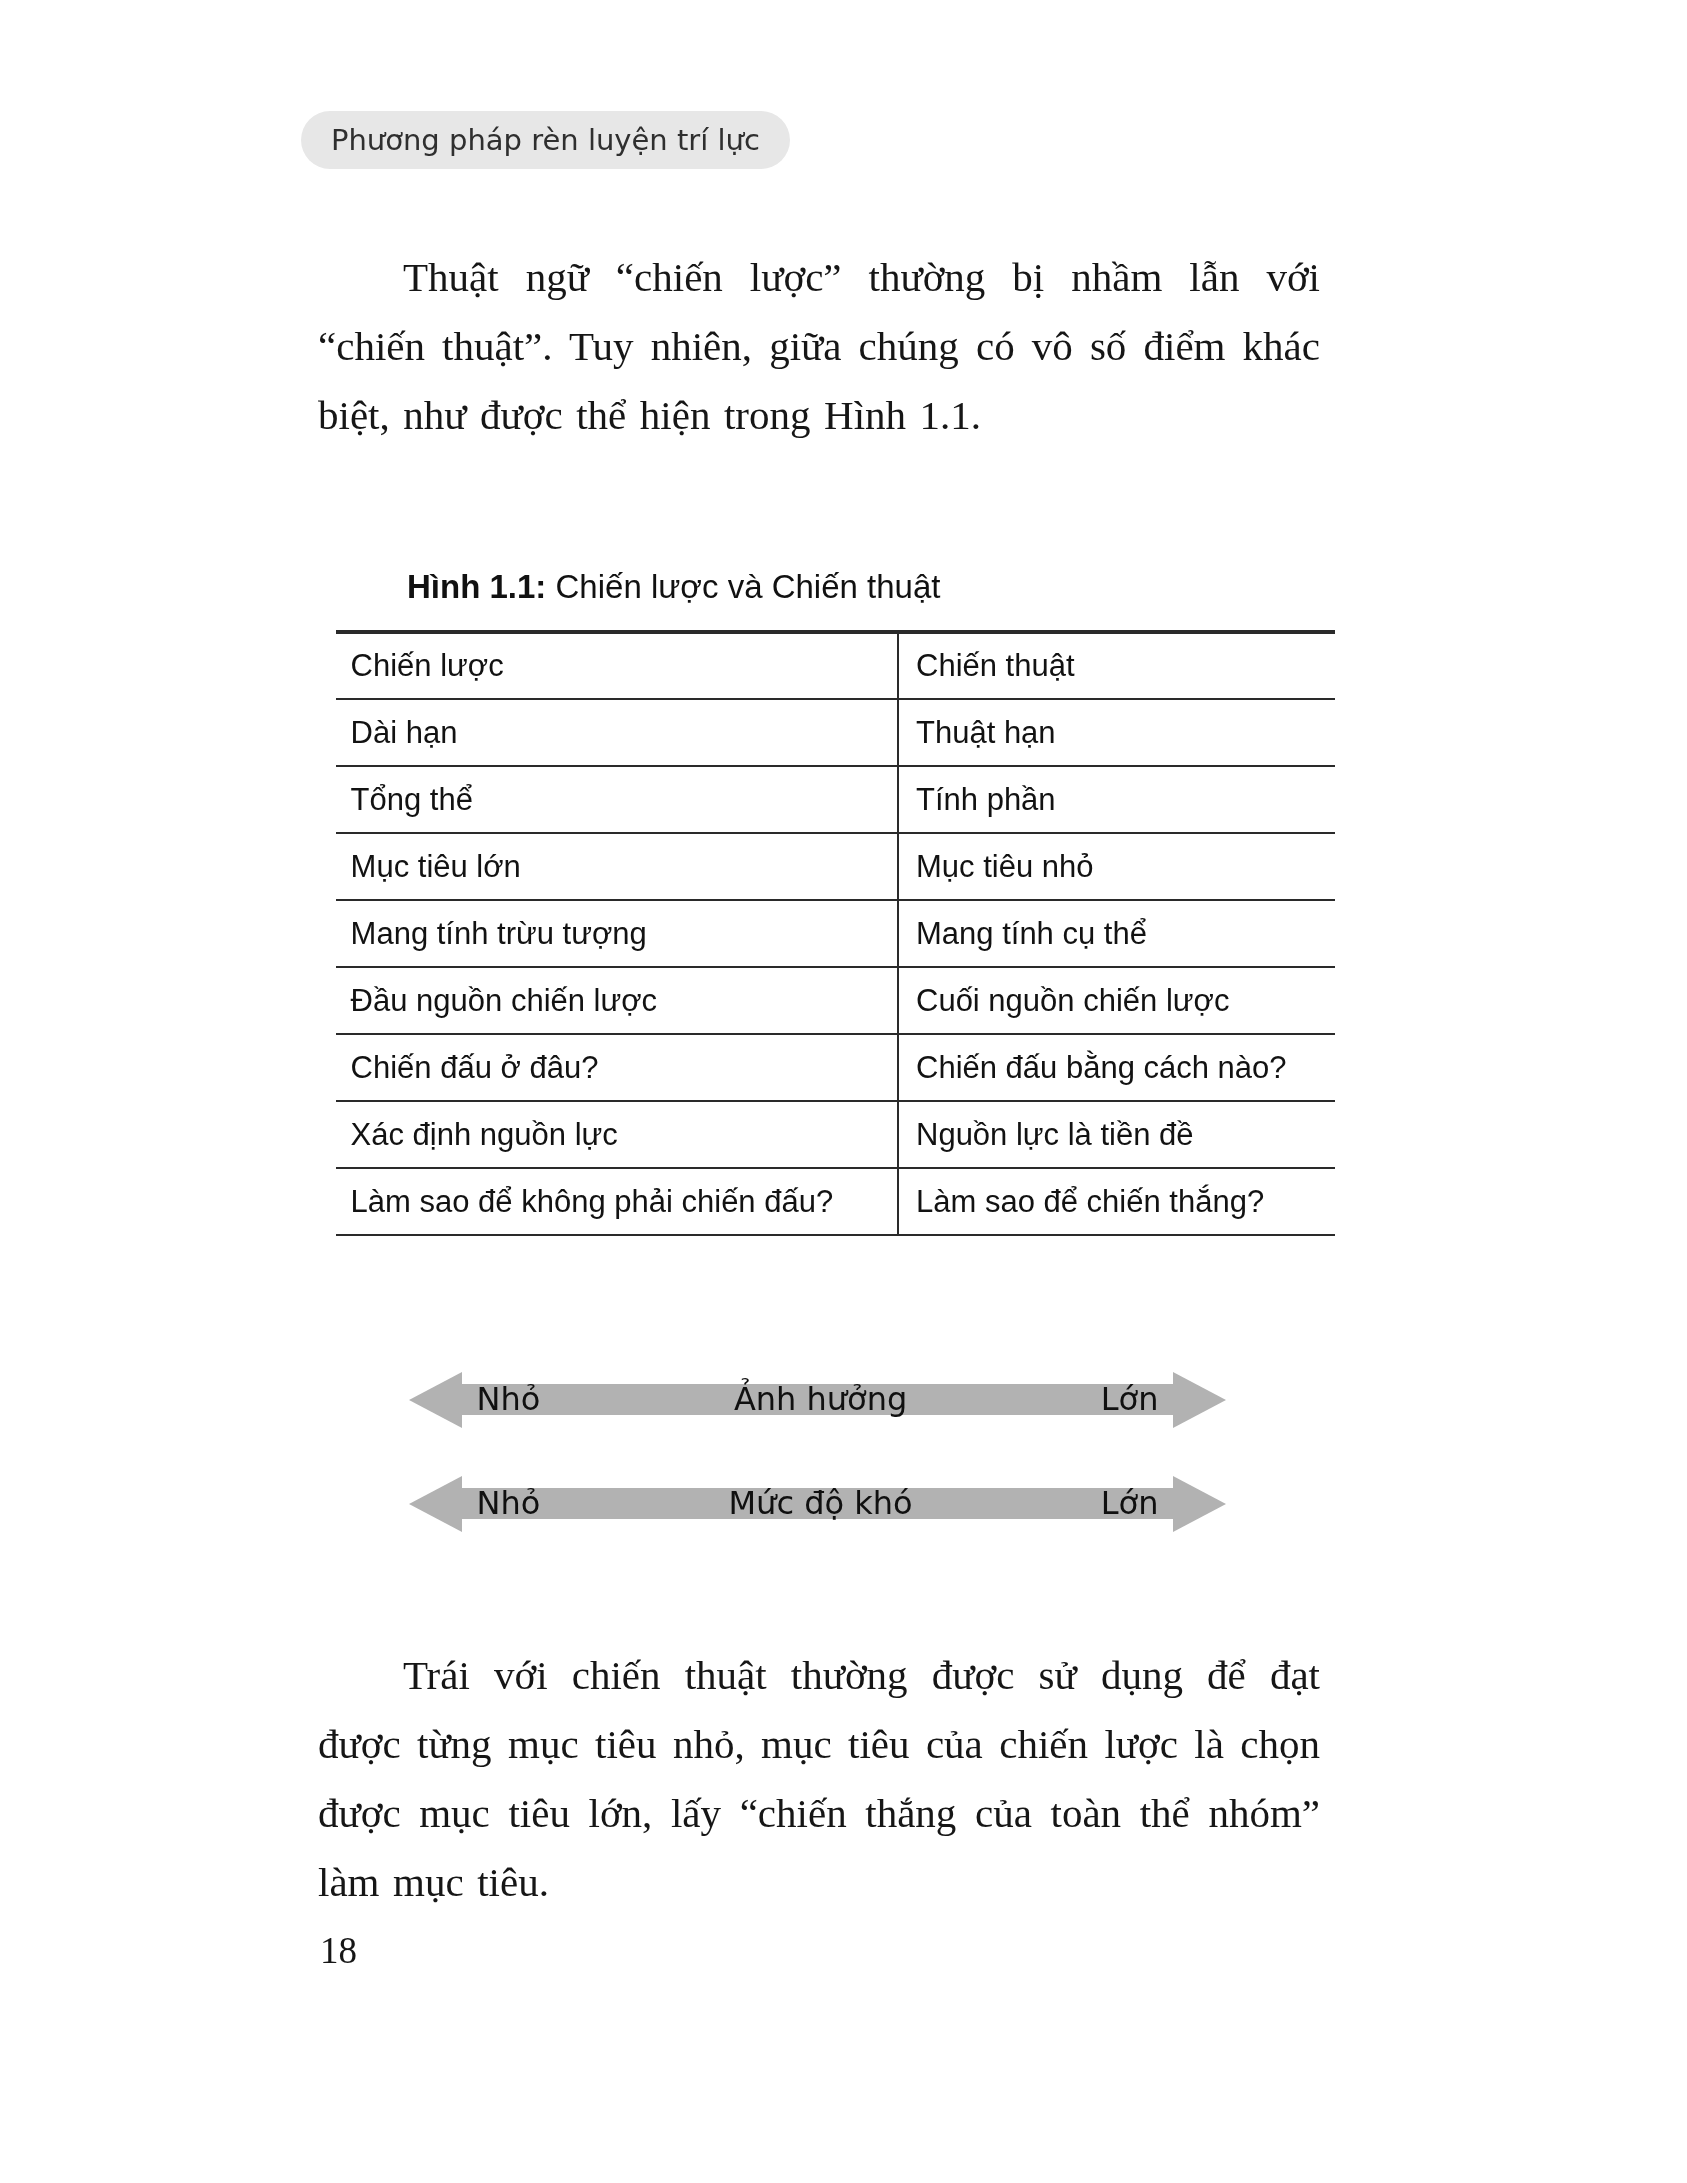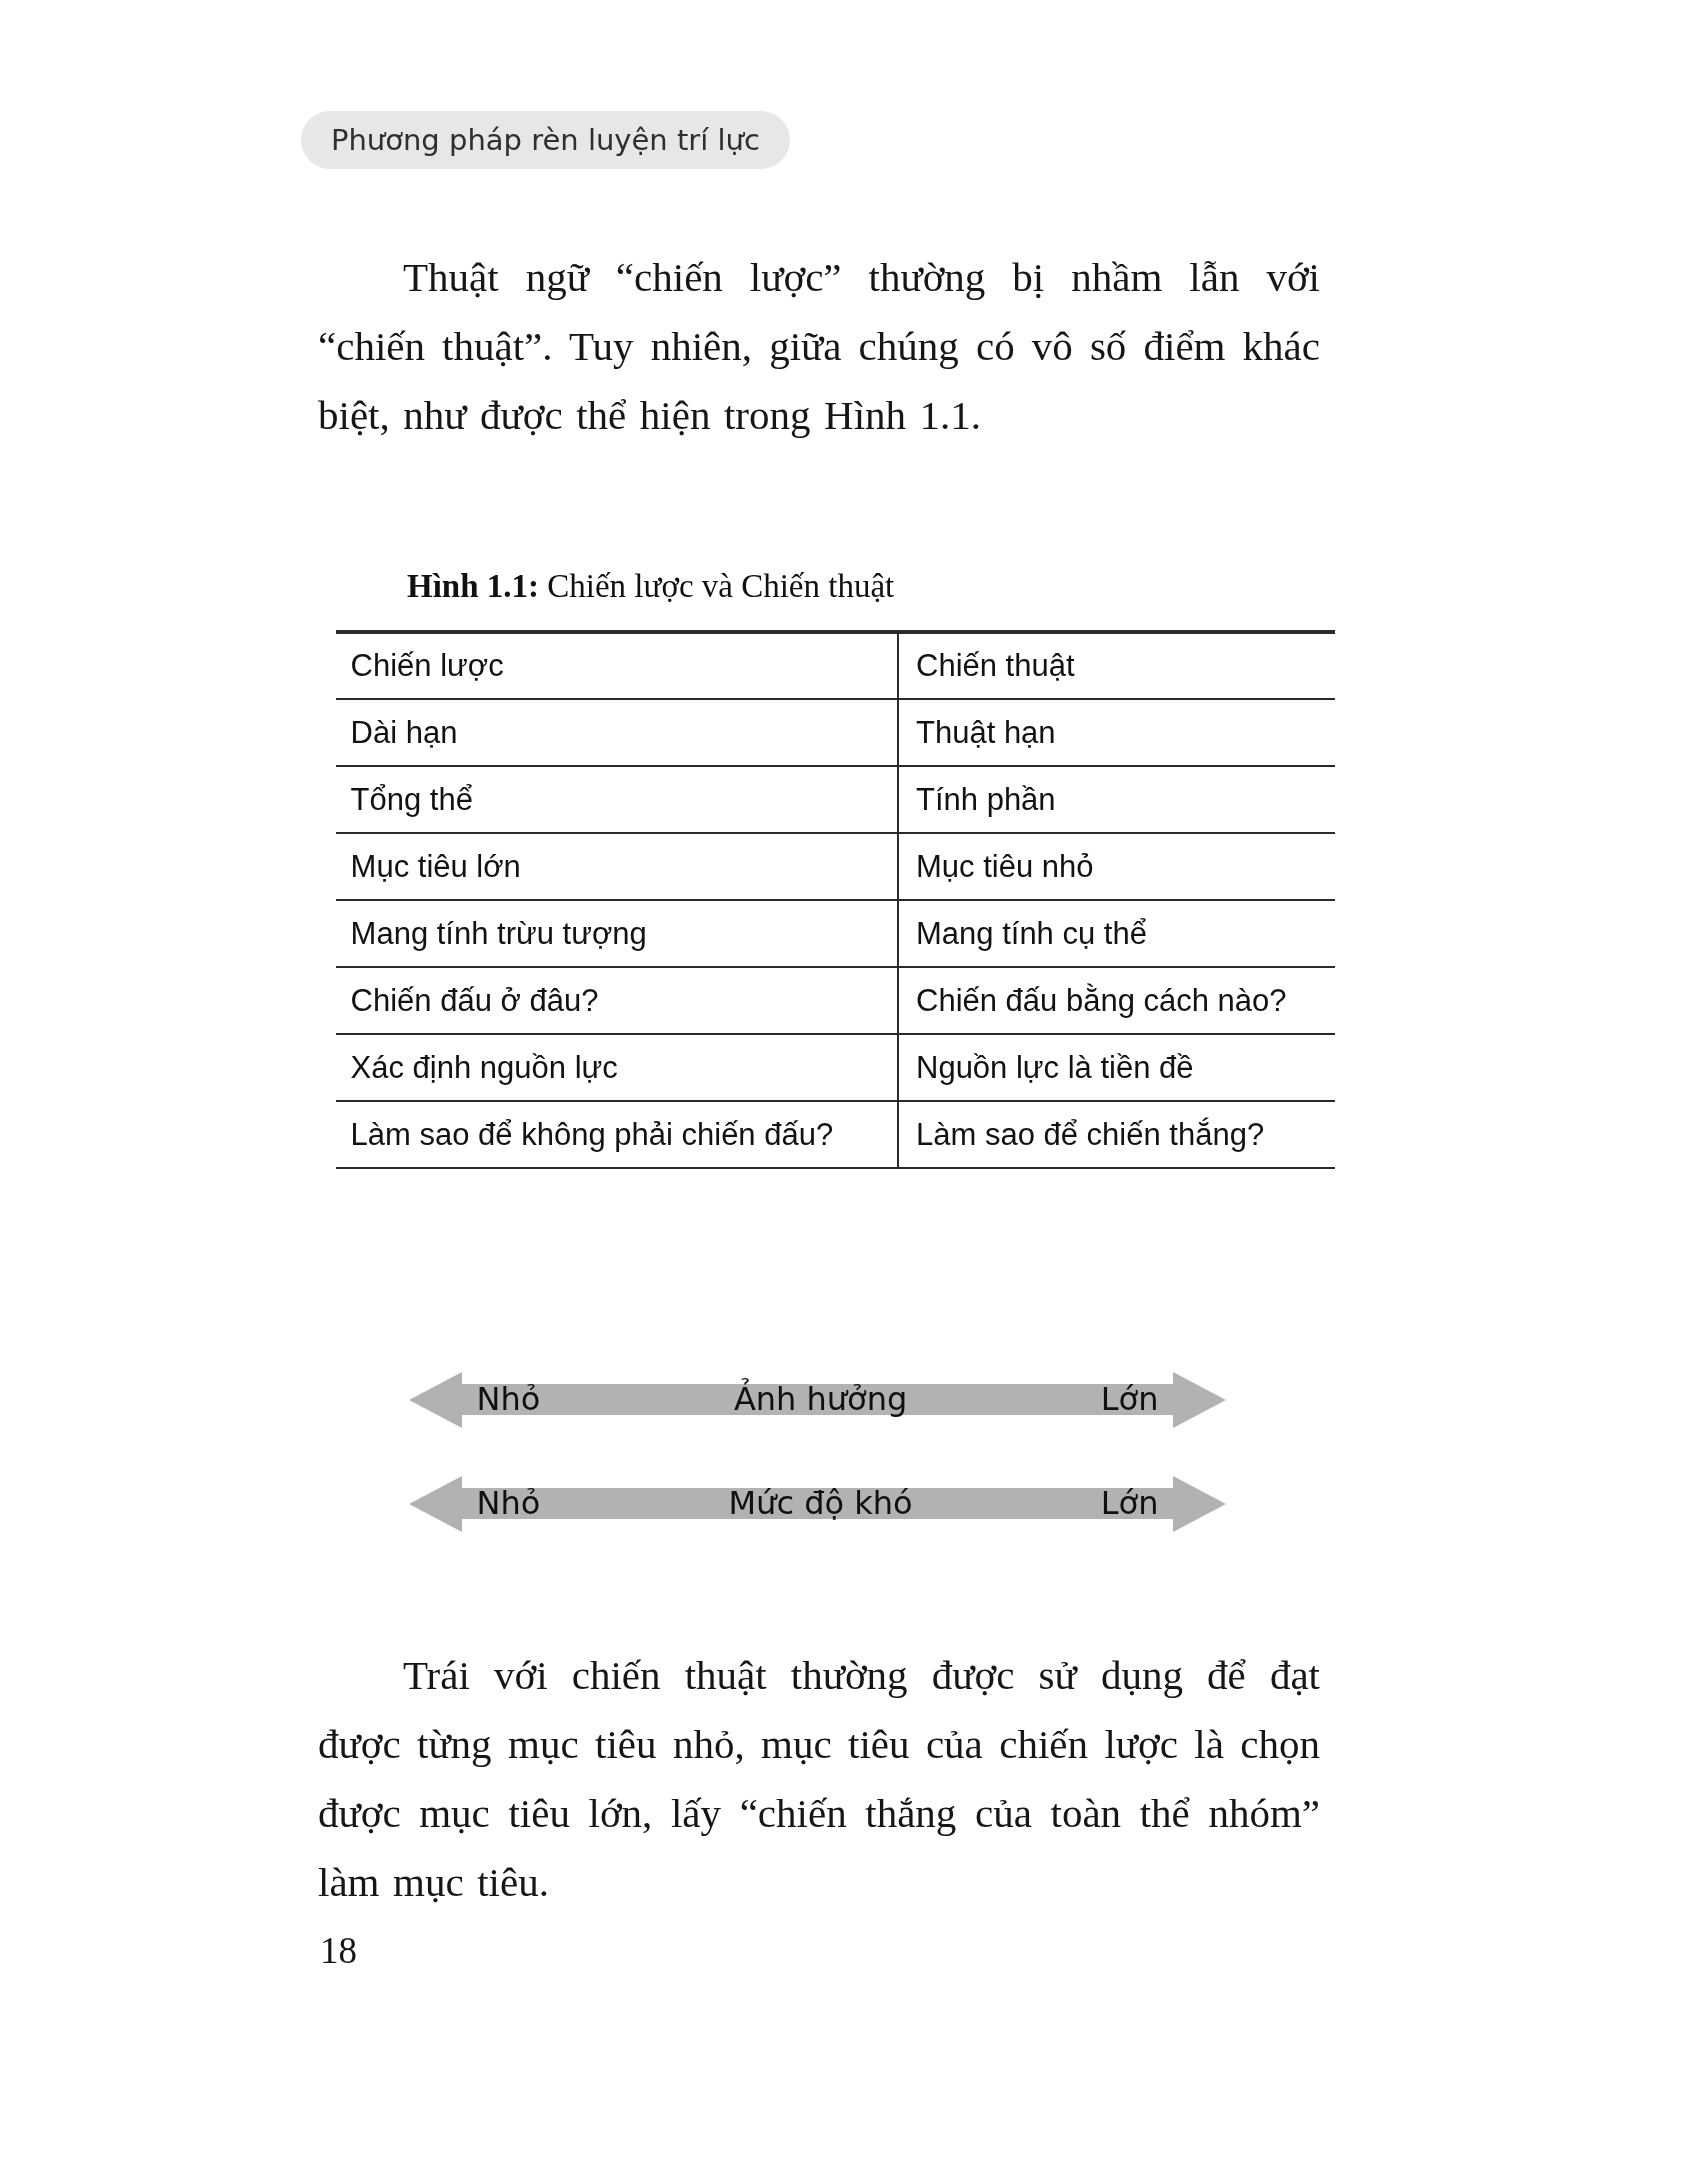--- a/index.html
+++ b/index.html
@@ -38,21 +38,21 @@
     word-spacing: 3.3px;
     color: #161616;
   }
   .para-1 { top: 243px; }
   .para-2 { top: 1641px; }
 
   
   .fig-caption {
     position: absolute;
     left: 407px; top: 568px;
-    font-family: Liberation Serif, serif;
+    font-family: Liberation Sans, sans-serif;
     font-size: 33px;
     color: #111;
     white-space: nowrap;
   }
   .fig-caption .cap-label { font-weight: bold; }
 
   
   .fig-table {
     position: absolute;
     left: 336px; top: 630px;
@@ -147,20 +147,24 @@
       </tr>
       <tr>
         <td class="col-left">Mục tiêu lớn</td>
         <td class="col-right">Mục tiêu nhỏ</td>
       </tr>
       <tr>
         <td class="col-left">Mang tính trừu tượng</td>
         <td class="col-right">Mang tính cụ thể</td>
       </tr>
       <tr>
+        <td class="col-left">Đầu nguồn chiến lược</td>
+        <td class="col-right">Cuối nguồn chiến lược</td>
+      </tr>
+      <tr>
         <td class="col-left">Chiến đấu ở đâu?</td>
         <td class="col-right">Chiến đấu bằng cách nào?</td>
       </tr>
       <tr>
         <td class="col-left">Xác định nguồn lực</td>
         <td class="col-right">Nguồn lực là tiền đề</td>
       </tr>
       <tr>
         <td class="col-left">Làm sao để không phải chiến đấu?</td>
         <td class="col-right">Làm sao để chiến thắng?</td>

